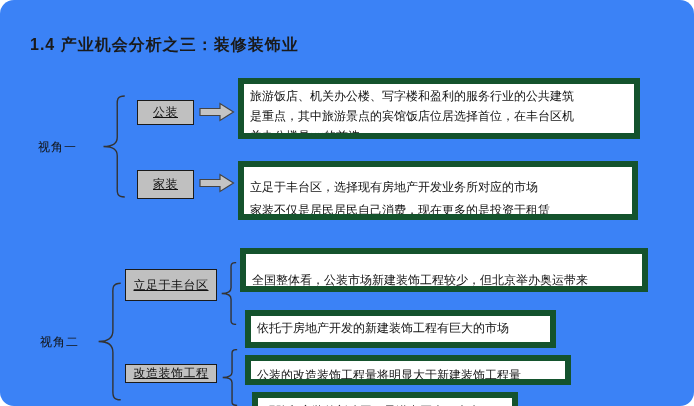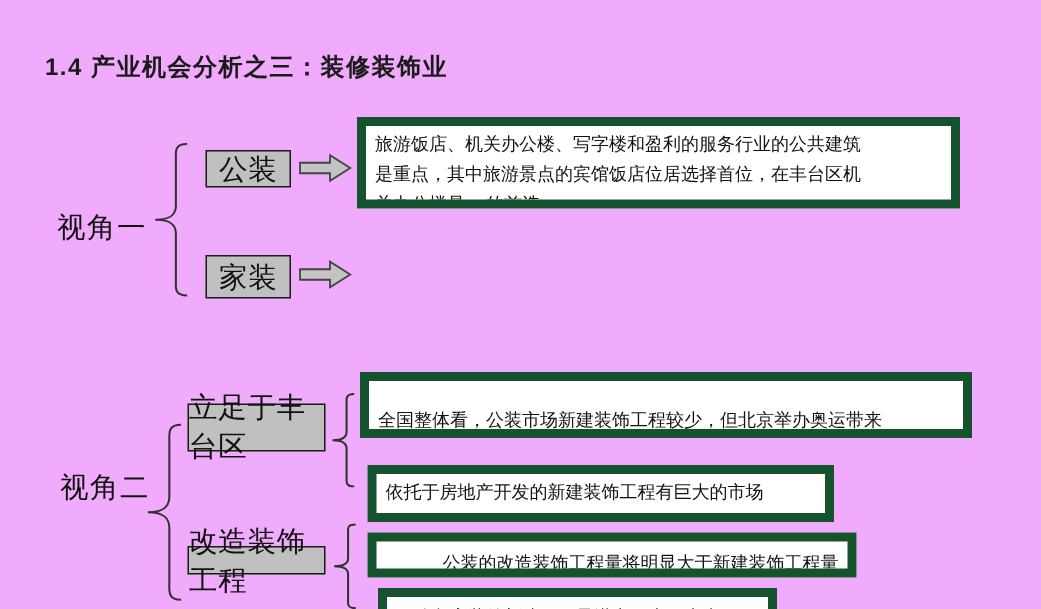--- a/index.html
+++ b/index.html
@@ -1,49 +1,50 @@
 <!DOCTYPE html>
 <html><head>
 <meta charset="utf-8">
 <style>
   html,body{margin:0;padding:0;background:#fff;}
   .canvas{
-    position:relative;width:694px;height:406px;background:#f0abfc;
+    position:relative;width:694px;height:406px;background:#3b82f6;
     overflow:hidden;color:#000;
     font-family:"Liberation Sans","DejaVu Sans",sans-serif;
+    border-radius:14px;
   }
   .title{
     position:absolute;left:30px;top:35px;margin:0;
     font-size:16px;font-weight:700;letter-spacing:1px;color:#1a1a1a;
   }
   .vlabel{
-    position:absolute;font-size:19px;letter-spacing:1px;color:#111;
+    position:absolute;font-size:12px;letter-spacing:1px;color:#111;
   }
   #lab1{left:38px;top:139px;}
-  #lab2{left:40px;top:312px;}
+  #lab2{left:40px;top:334px;}
   .tag{
     position:absolute;box-sizing:border-box;
     background:#c0c0c0;border:1px solid #1a1a1a;
     display:flex;align-items:center;justify-content:center;
-    font-size:19px;letter-spacing:0.5px;color:#111;
+    font-size:12px;letter-spacing:0.5px;color:#111;text-decoration:underline;
   }
   #tag1{left:137px;top:100px;width:57px;height:25px;}
   #tag2{left:137px;top:170px;width:57px;height:29px;}
   #tag3{left:125px;top:269px;width:92px;height:32px;}
   #tag4{left:125px;top:364px;width:92px;height:19px;}
   .note{
     position:absolute;box-sizing:border-box;background:#fff;
     border:6px solid #14532d;font-size:12px;color:#111;
     white-space:pre-line;overflow:hidden;
   }
   #note1{left:238px;top:78px;width:402px;height:61px;line-height:20px;padding:2px 6px;}
   #note2{left:238px;top:161px;width:400px;height:59px;line-height:23px;padding:9px 6px;}
   #note3{left:240px;top:248px;width:408px;height:42px;line-height:21px;padding:16px 6px;}
   #note4{left:245px;top:310px;width:311px;height:38px;line-height:18px;padding:3px 6px;}
-  #note5{left:245px;top:355px;width:326px;height:30px;line-height:18px;padding:5px 6px;text-align:right;}
+  #note5{left:245px;top:355px;width:326px;height:30px;line-height:18px;padding:5px 6px;}
   #note6{left:252px;top:392px;width:266px;height:34px;line-height:18px;padding:4px 6px;}
   .brace{position:absolute;}
   #brace1{left:101px;top:95px;width:25px;height:103px;}
   #brace2{left:96px;top:282px;width:26px;height:119px;}
   #brace3{left:220px;top:262px;width:17px;height:63px;}
   #brace4{left:221px;top:349px;width:17px;height:57px;}
   .arrow{position:absolute;}
   #arrow1{left:199px;top:102px;width:36px;height:20px;}
   #arrow2{left:199px;top:173px;width:36px;height:20px;}
 </style>
@@ -69,20 +70,22 @@
   <div class="note" id="note1">旅游饭店、机关办公楼、写字楼和盈利的服务行业的公共建筑
 是重点，其中旅游景点的宾馆饭店位居选择首位，在丰台区机
 关办公楼是××的首选</div>
 
   <div class="tag" id="tag2">家装</div>
 
   <svg class="arrow" id="arrow2" viewBox="0 0 36 20" preserveAspectRatio="none" aria-hidden="true">
     <polygon points="1,6.5 21,6.5 21,1.5 34.5,10 21,18.5 21,13.5 1,13.5" fill="#c4c4c4" stroke="#444" stroke-width="1.2"></polygon>
   </svg>
 
+  <div class="note" id="note2">立足于丰台区，选择现有房地产开发业务所对应的市场
+家装不仅是居民居民自己消费，现在更多的是投资于租赁</div>
 
   <div class="vlabel" id="lab2">视角二</div>
 
   <svg class="brace" id="brace2" viewBox="0 0 20 100" preserveAspectRatio="none" aria-hidden="true">
     <path d="M19,1 C12,1 13,6 13,11 L13,41 C13,47 10,50 2,50 C10,50 13,53 13,59 L13,89 C13,94 12,99 19,99" fill="none" stroke="#333" stroke-width="1.4" vector-effect="non-scaling-stroke"></path>
   </svg>
 
   <div class="tag" id="tag3">立足于丰台区</div>
 
   <svg class="brace" id="brace3" viewBox="0 0 20 100" preserveAspectRatio="none" aria-hidden="true">

